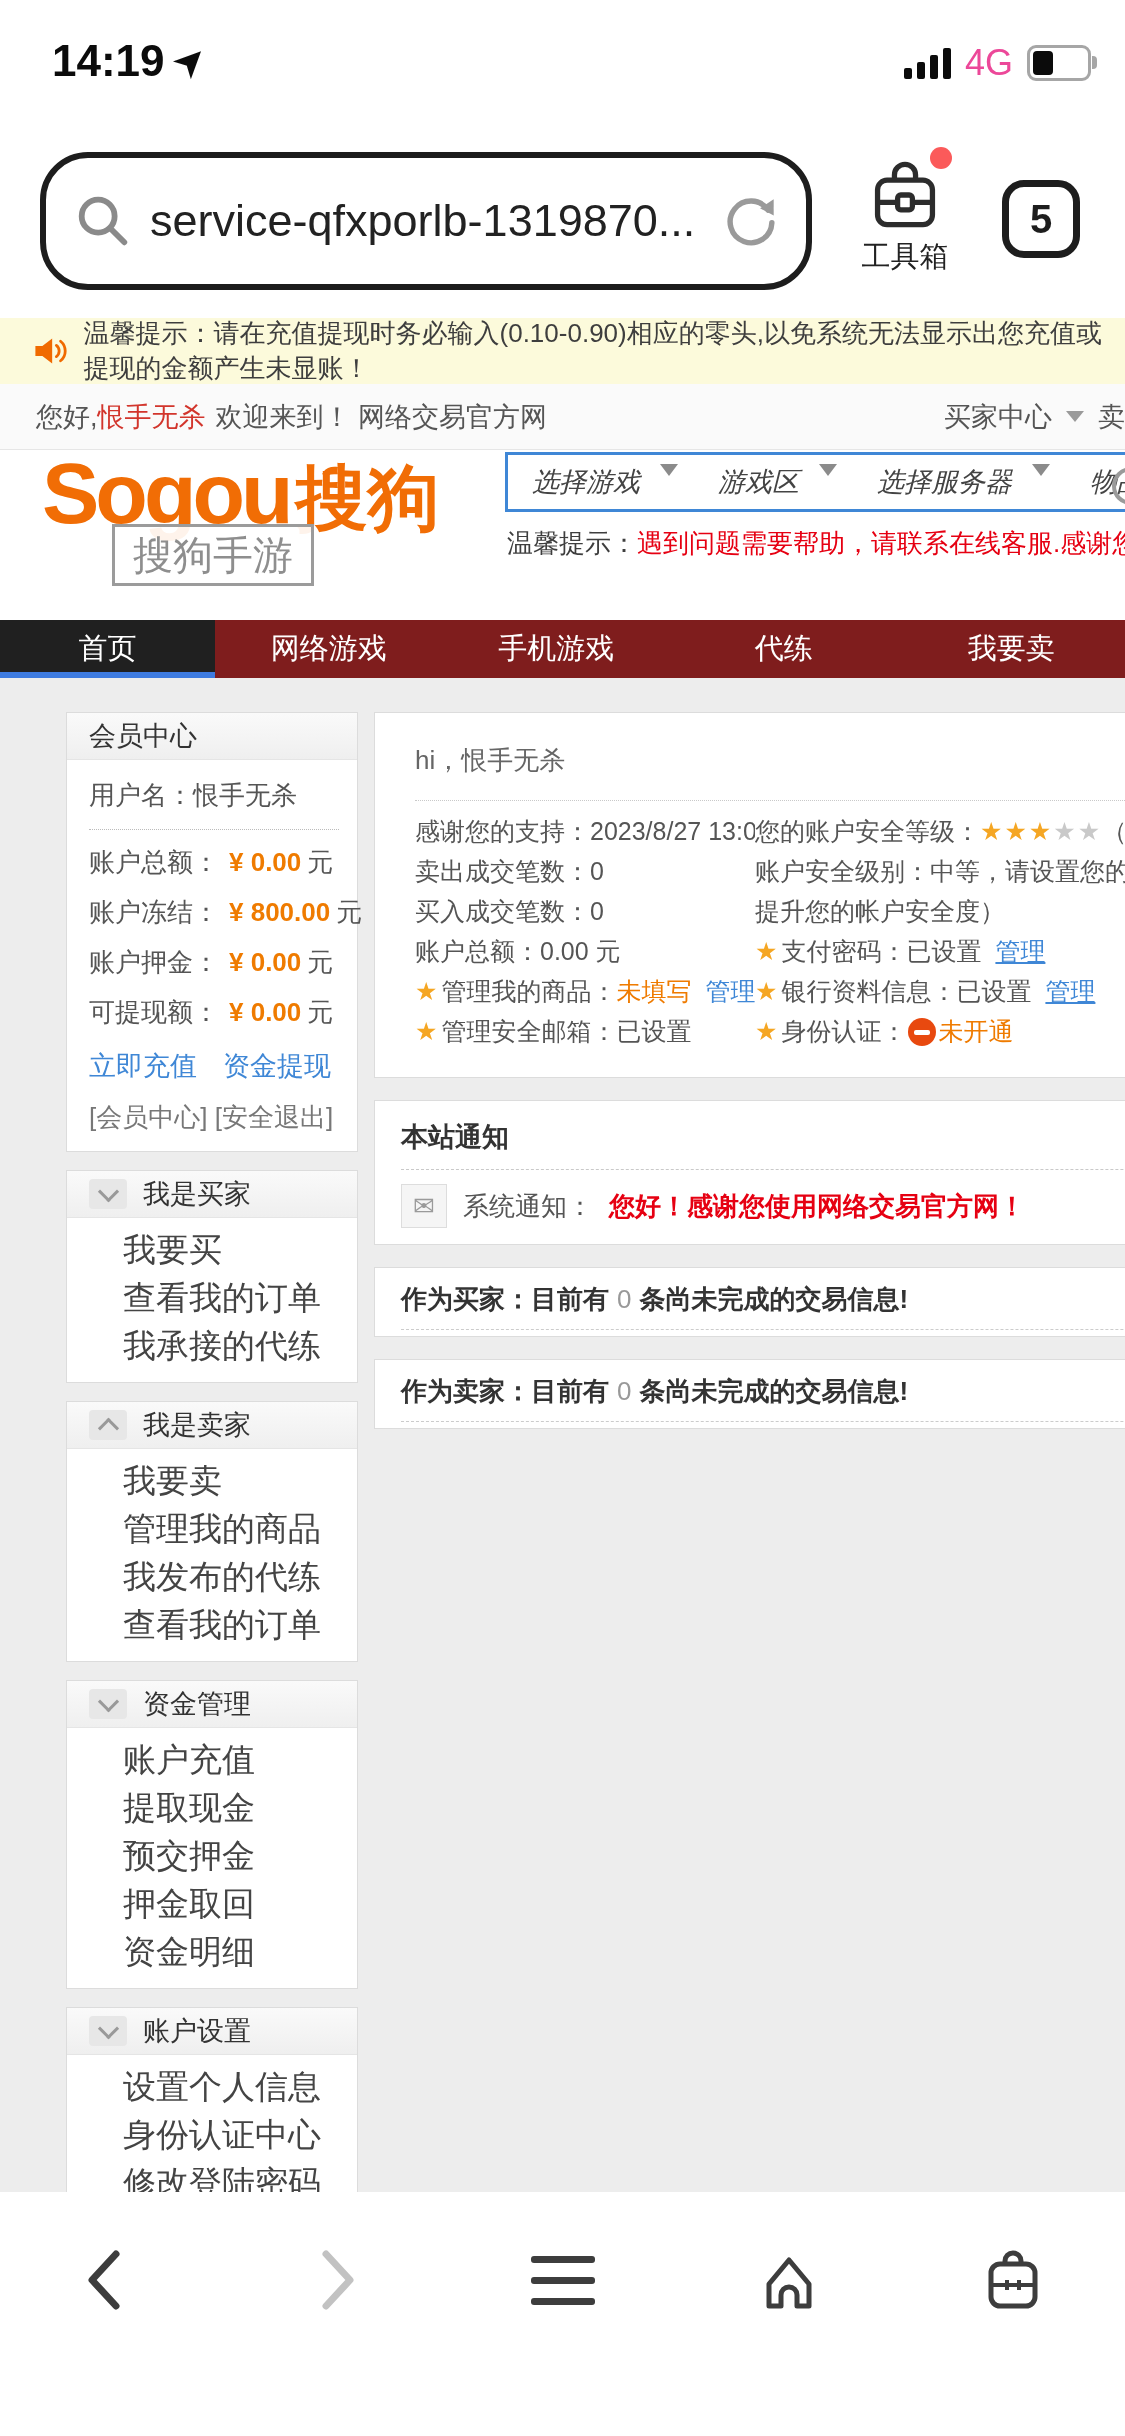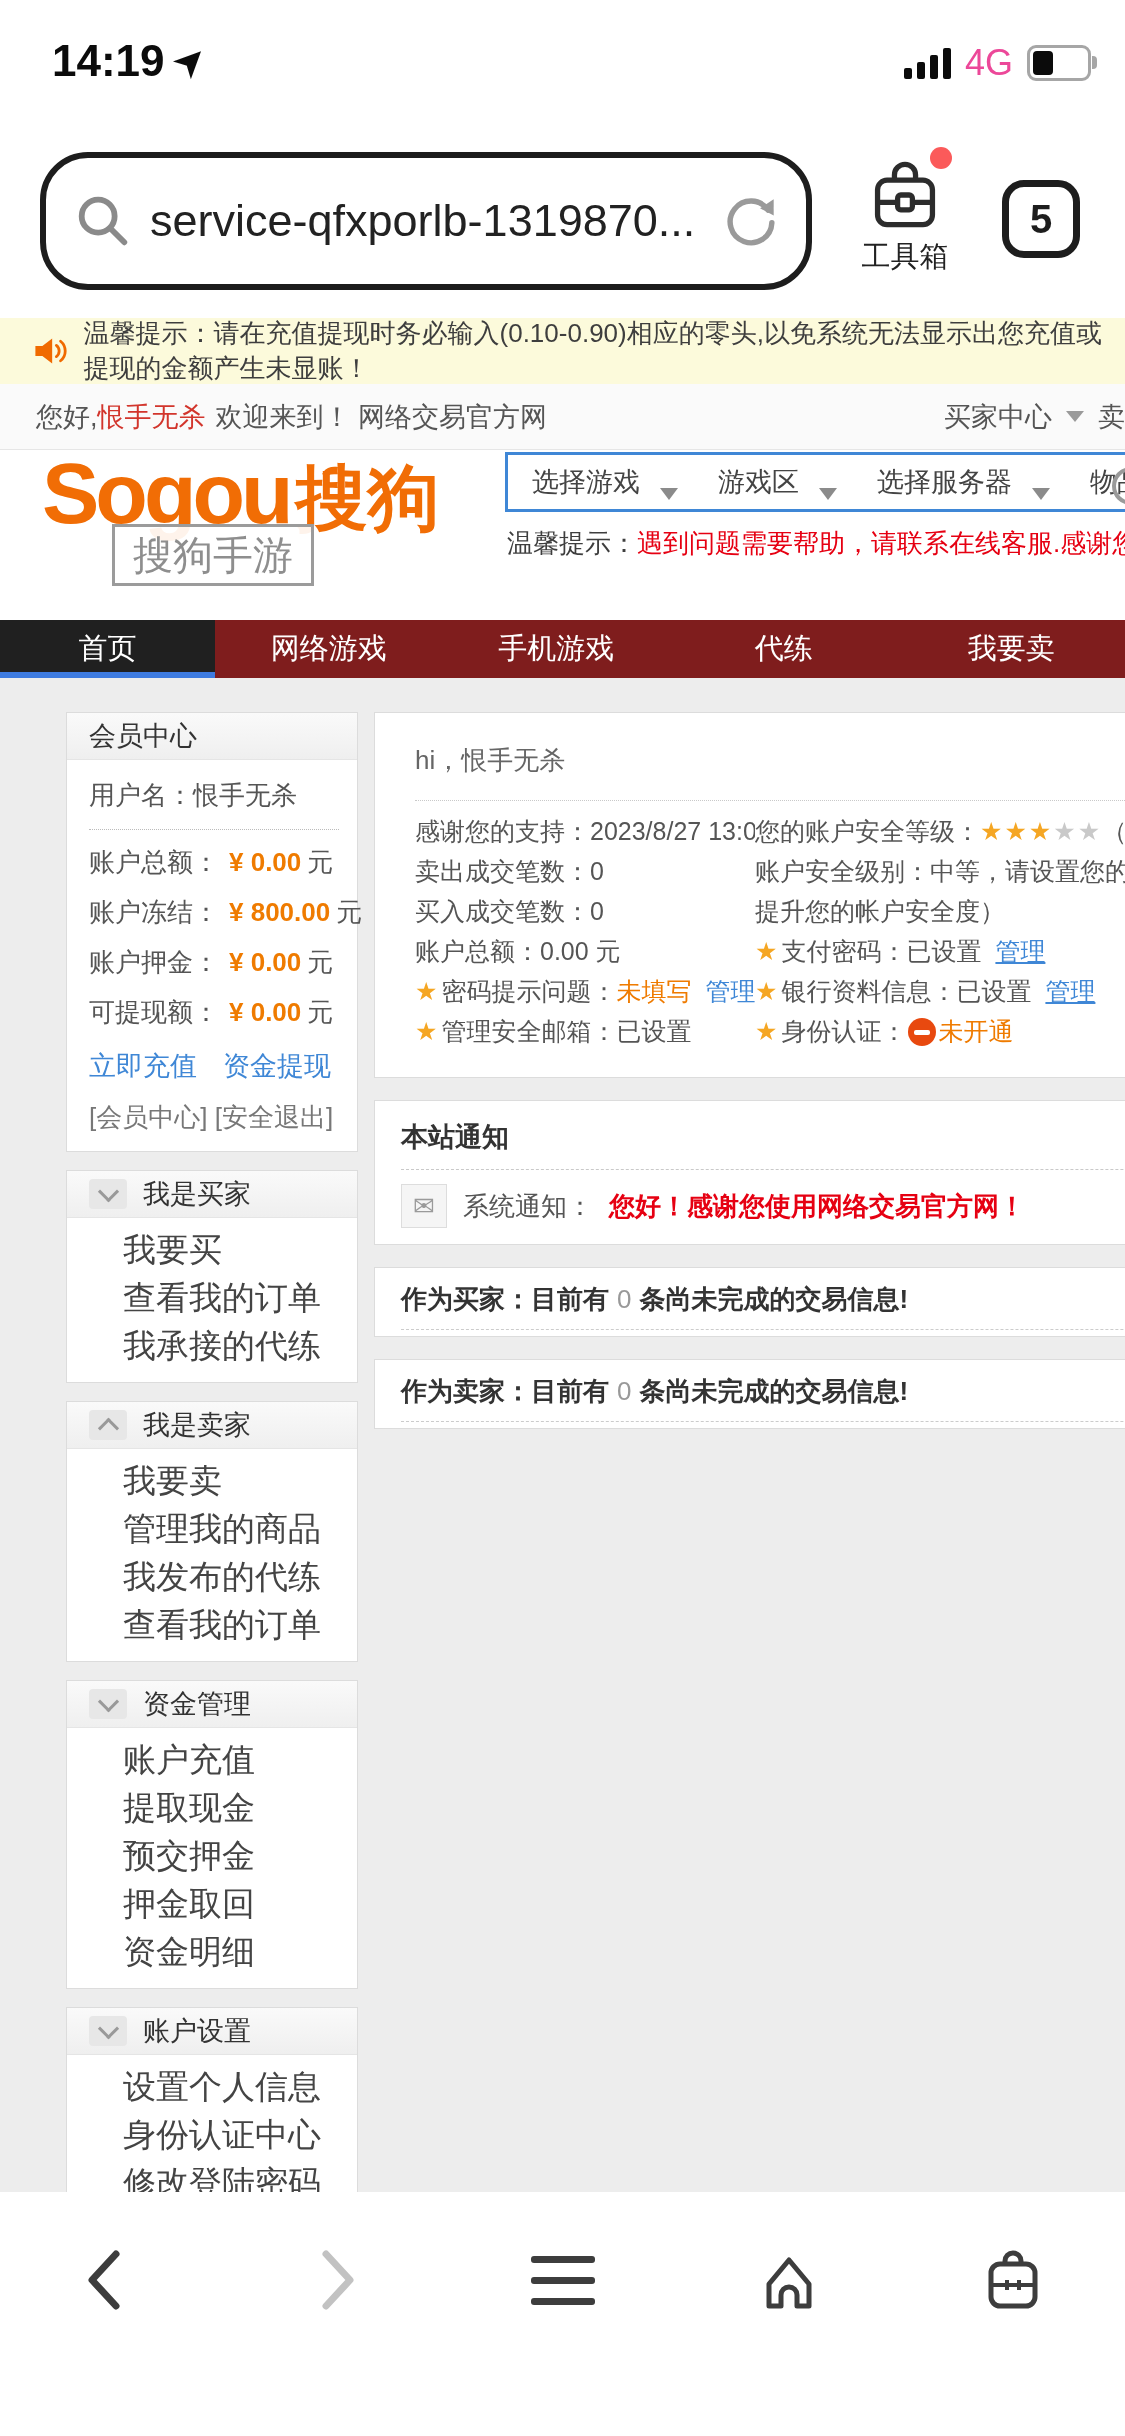--- a/index.html
+++ b/index.html
@@ -37,21 +37,21 @@
   .welcome-right{margin-left:auto;display:flex;align-items:center;gap:14px;white-space:nowrap;}
   .caret-down{width:0;height:0;border-left:9px solid transparent;border-right:9px solid transparent;border-top:11px solid #9a9a9a;display:inline-block;}
   .logo-section{position:absolute;top:450px;left:0;right:0;height:170px;background:#fff;overflow:hidden;}
   .logo{position:absolute;left:42px;top:-6px;color:#f16d05;font-weight:800;white-space:nowrap;}
   .logo-en{font-size:86px;letter-spacing:-4px;}
   .logo-cn{font-size:72px;margin-left:6px;}
   .logo-sub{position:absolute;left:112px;top:74px;height:56px;line-height:56px;border:3px solid #9b9b9b;color:#8e8e8e;
             font-size:40px;padding:0 18px;background:rgba(255,255,255,.92);}
   .filter-box{position:absolute;left:505px;right:-12px;top:2px;height:60px;border:3px solid #3f87d6;box-sizing:border-box;
             background:#fff;display:flex;align-items:center;padding:0 0 0 24px;font-size:27px;color:#444;overflow:hidden;}
-  .filter-item{display:flex;align-items:flex-end;gap:20px;margin-right:40px;white-space:nowrap;}
+  .filter-item{display:flex;align-items:flex-start;gap:20px;margin-right:40px;white-space:nowrap;font-style:italic;}
   .filter-caret{width:0;height:0;border-left:9px solid transparent;border-right:9px solid transparent;border-top:12px solid #8b8b8b;}
   .search-partial{position:absolute;right:-16px;top:12px;width:30px;height:30px;border:4px solid #9a9a9a;border-radius:50%;}
   .service-tip{position:absolute;left:507px;top:76px;font-size:26px;white-space:nowrap;}
   .service-tip .lbl{color:#3e3e3e;}
   .service-tip .txt{color:#e60012;}
   .nav-bar{position:absolute;top:620px;left:0;right:0;height:58px;background:#7f1d1d;display:flex;font-size:29px;color:#fff;}
   .nav-tab{flex:1;display:flex;align-items:center;justify-content:center;}
   .nav-tab.active{flex:none;width:215px;background:#202020;position:relative;}
   .nav-tab.active::after{content:"";position:absolute;left:0;right:0;bottom:0;height:6px;background:#3e7be0;}
   
@@ -328,21 +328,21 @@
           <span>买入成交笔数：</span><span>0</span>
         </div>
         <div>提升您的帐户安全度）</div>
         <div>
           <span>账户总额：</span><span>0.00 元</span>
         </div>
         <div>
           <span class="star">★</span><span>支付密码：</span><span>已设置</span><span class="mlink">管理</span>
         </div>
         <div>
-          <span class="star">★</span><span>密码提示问题：</span><span class="orange">未填写</span><span class="mlink" style="text-decoration:none">管理</span>
+          <span class="star">★</span><span>管理我的商品：</span><span class="orange">未填写</span><span class="mlink" style="text-decoration:none">管理</span>
         </div>
         <div>
           <span class="star">★</span><span>银行资料信息：</span><span>已设置</span><span class="mlink">管理</span>
         </div>
         <div>
           <span class="star">★</span><span>管理安全邮箱：</span><span>已设置</span>
         </div>
         <div>
           <span class="star">★</span><span>身份认证：</span><span class="ban"></span><span class="orange">未开通</span>
         </div>

